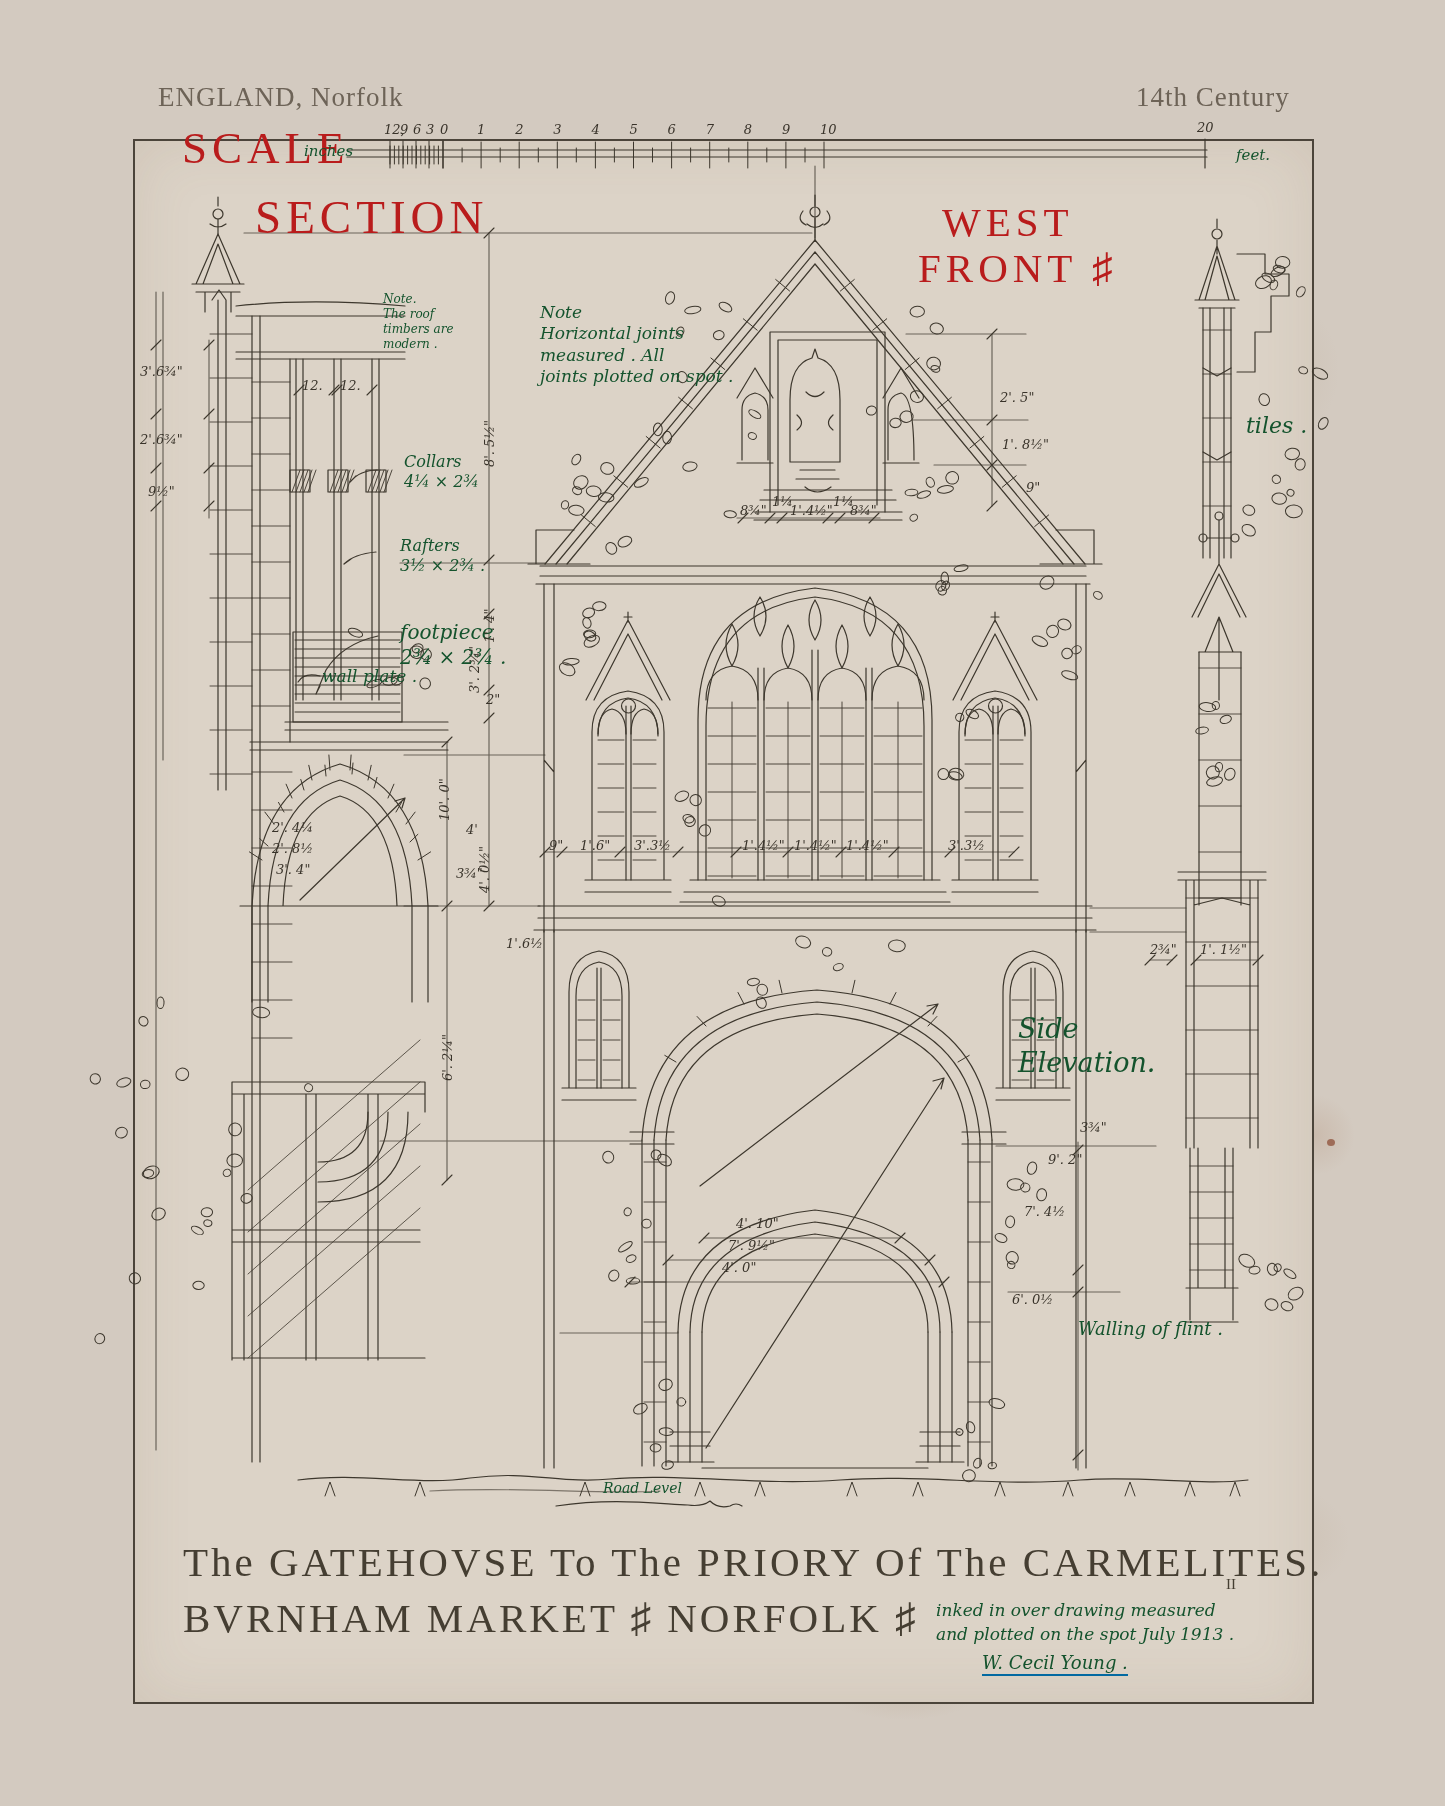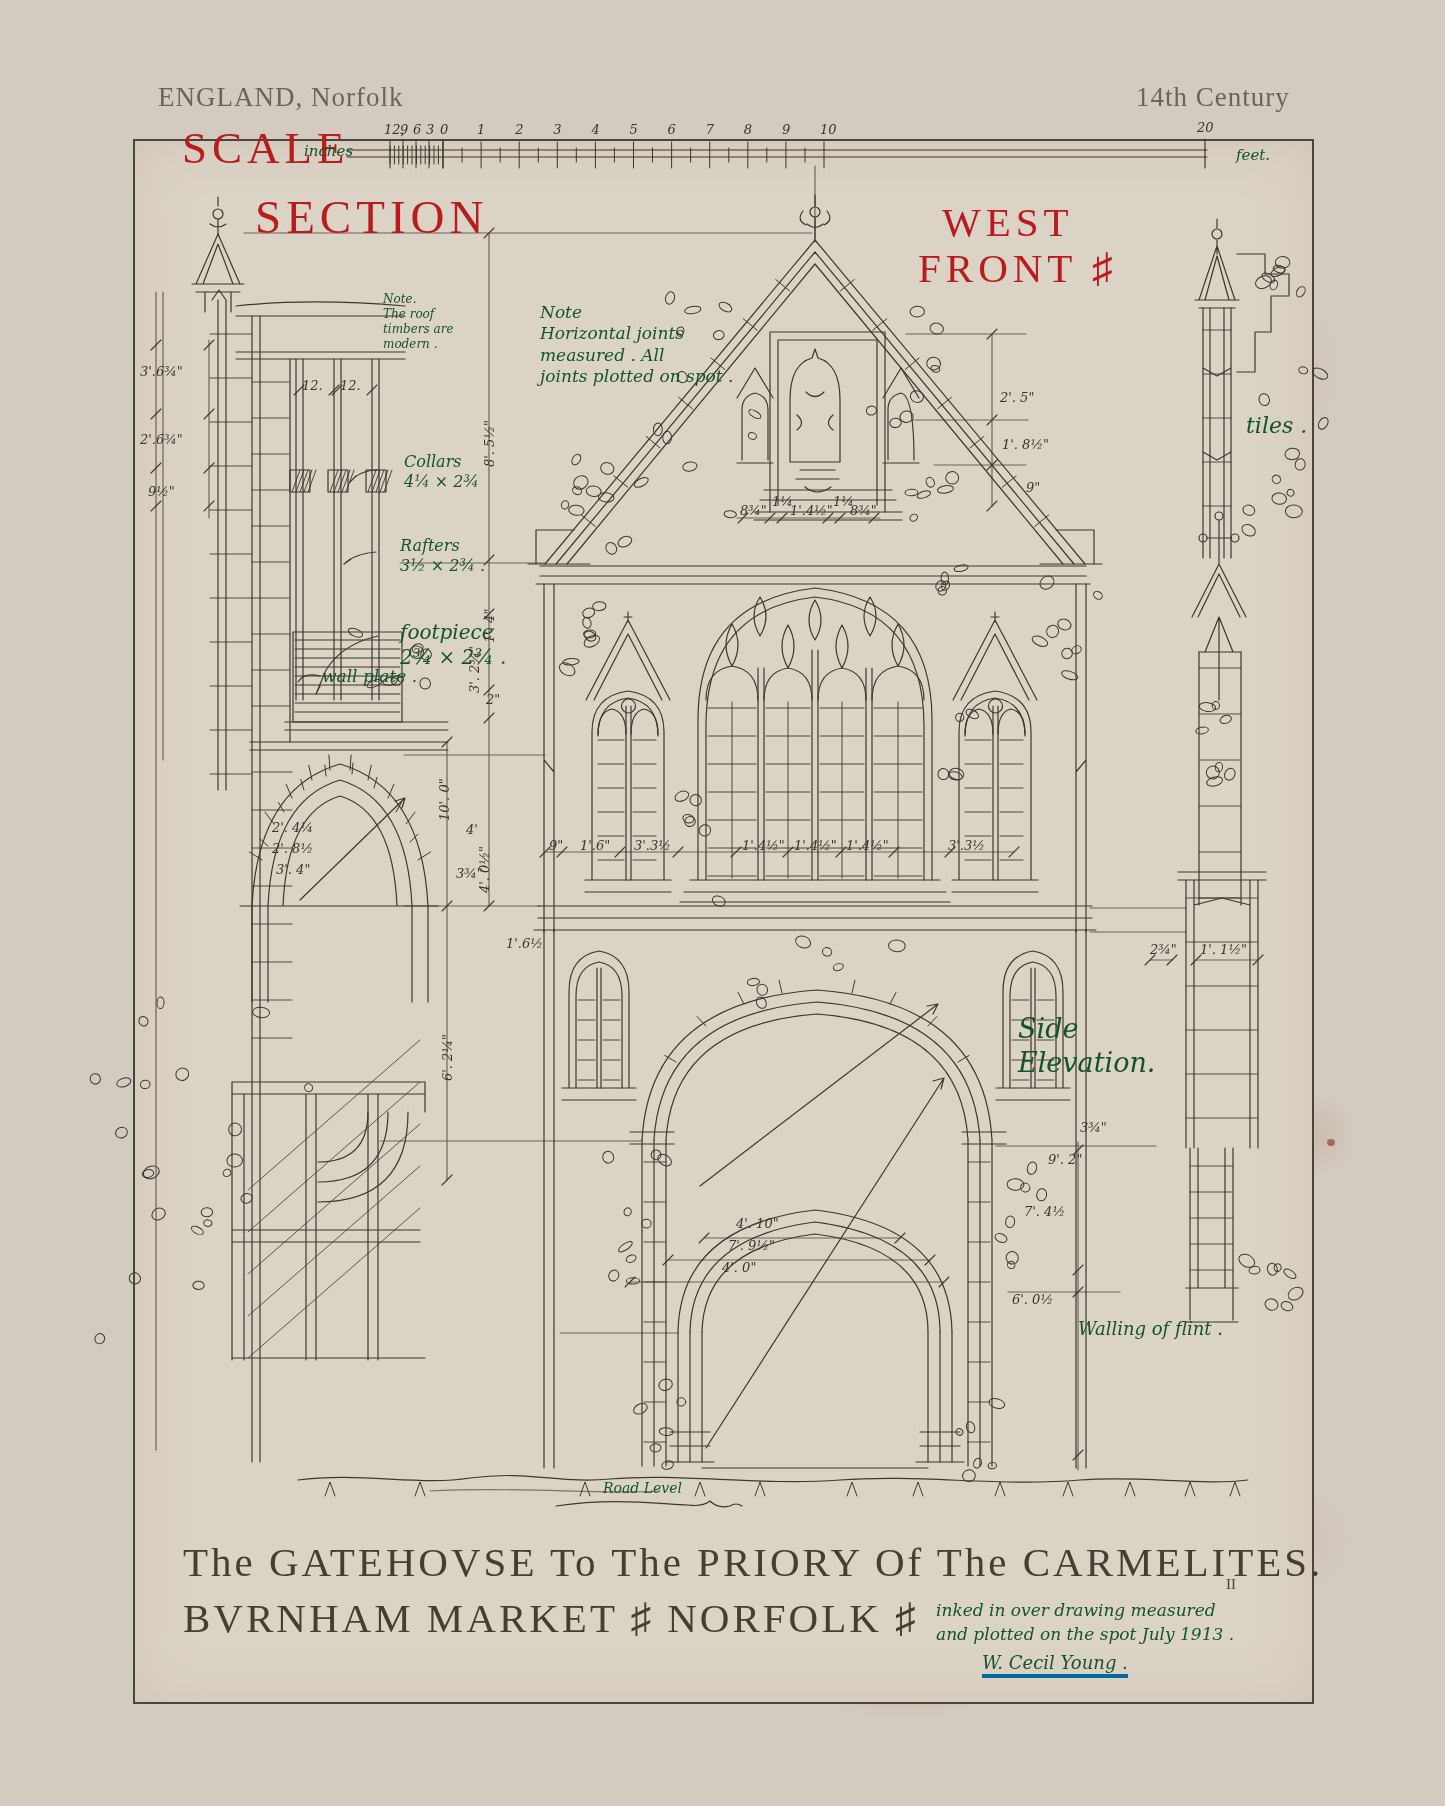--- a/index.html
+++ b/index.html
@@ -9,21 +9,21 @@
   .frame{position:absolute;left:133px;top:139px;width:1177px;height:1561px;
          border:2px solid #4b443a;background:#dcd3c7;box-shadow:inset 0 0 60px rgba(120,100,75,.12);}
   .hdr{position:absolute;font-size:27px;letter-spacing:1px;color:#6d6357;}
   .t{position:absolute;white-space:nowrap;}
   .roman{color:#b91c1c;letter-spacing:5px;font-weight:400;}
   .script{font-style:italic;font-family:"DejaVu Serif",serif;color:#14532d;white-space:pre-line;line-height:1.25;}
   .dim{position:absolute;font:italic 13px "DejaVu Serif",serif;color:#39332a;
        transform-origin:left bottom;white-space:nowrap;}
   .sclbl{position:absolute;font:italic 13px "DejaVu Serif",serif;color:#39332a;white-space:nowrap;}
   .maintitle{font-size:41px;letter-spacing:3px;color:#453e32;}
-  .sig{border-bottom:4px solid #0369a1;padding-bottom:1px;}
+  .sig{border-bottom:2px solid #0369a1;padding-bottom:1px;}
   .stain{position:absolute;border-radius:50%;pointer-events:none;}
   svg{position:absolute;left:0;top:0;}
 </style>
 </head>
 <body>
 
 <div class="sheet"></div>
 
 <div class="stain" style="left:1180px;top:1480px;width:170px;height:120px;background:radial-gradient(closest-side,rgba(150,110,70,.12),rgba(150,110,70,0));"></div>
 <div class="stain" style="left:1275px;top:1095px;width:80px;height:80px;background:radial-gradient(closest-side,rgba(150,95,60,.14),rgba(150,95,60,0));"></div>

